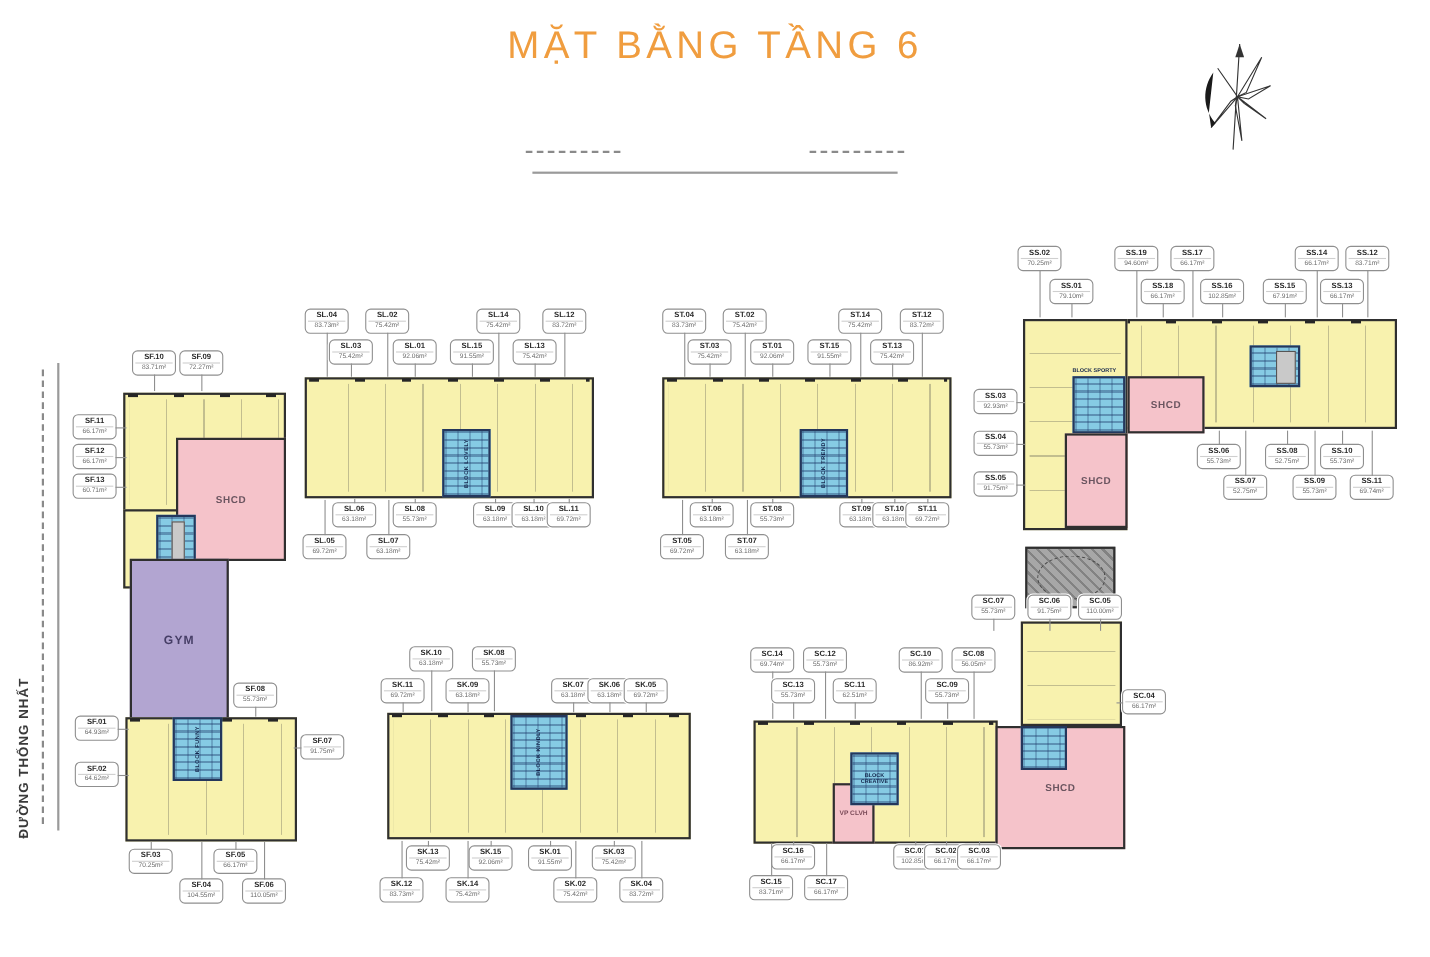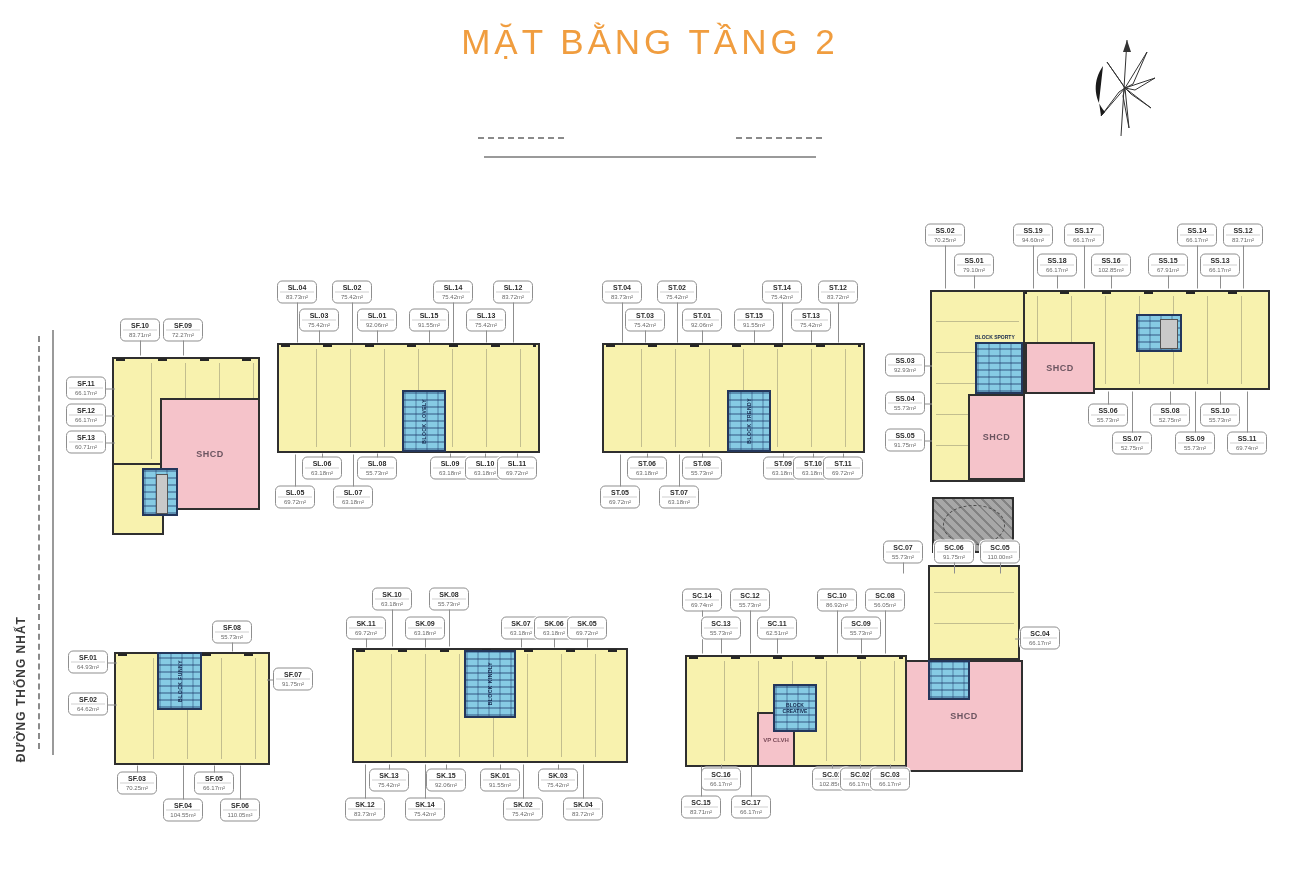--- a/index.html
+++ b/index.html
@@ -82,21 +82,21 @@
   .leader.down{left:50%;top:100%;width:1px;}
   .leader.up{left:50%;bottom:100%;width:1px;}
   .leader.left{right:100%;top:50%;height:1px;}
   .leader.right{left:100%;top:50%;height:1px;}
 </style>
 </head>
 <body>
 
 <div id="canvas" style="--title-orange: #F09D3F; --unit-yellow: #F8F2AE; --amenity-pink: #F5C3CA; --gym-purple: #B2A5D1; --core-blue: #86CBE4; --ramp-gray: #A7A7A7; --outline: #2F2F2F;">
 
-  <h1 id="title">MẶT BẰNG TẦNG 2</h1>
+  <h1 id="title">MẶT BẰNG TẦNG 6</h1>
 
   <div id="road-top">
     <span class="dash l"></span>
     <span class="dash r"></span>
     <div class="solid"></div>
   </div>
 
   <div id="road-left">
     <span class="rlabel">ĐƯỜNG THỐNG NHẤT</span>
     <div class="vdash"></div>
@@ -118,20 +118,23 @@
   </svg>
 
   <div class="b bar" style="left:112px;top:357px;width:148px;height:108px;"></div>
   <div class="b" style="left:112px;top:463px;width:52px;height:72px;background:var(--unit-yellow);"></div>
   <div class="b pink" style="left:160px;top:398px;width:100px;height:112px;">
     <span class="area-label">SHCD</span>
   </div>
   <div class="b core" style="left:142px;top:468px;width:36px;height:48px;">
     <span class="grayslab" style="left:12px;top:4px;width:10px;height:38px;"></span>
   </div>
+  <div class="b purple" style="left:118px;top:508px;width:90px;height:147px;">
+    <span class="gym-label">GYM</span>
+  </div>
   <div class="b bar" style="left:114px;top:652px;width:156px;height:113px;"></div>
   <div class="b core" style="left:157px;top:652px;width:45px;height:58px;">
     <span class="vtext">BLOCK FUNNY</span>
   </div>
 
   <div class="b bar" style="left:277px;top:343px;width:263px;height:110px;"></div>
   <div class="b core" style="left:402px;top:390px;width:44px;height:62px;">
     <span class="vtext">BLOCK LOVELY</span>
   </div>
 

